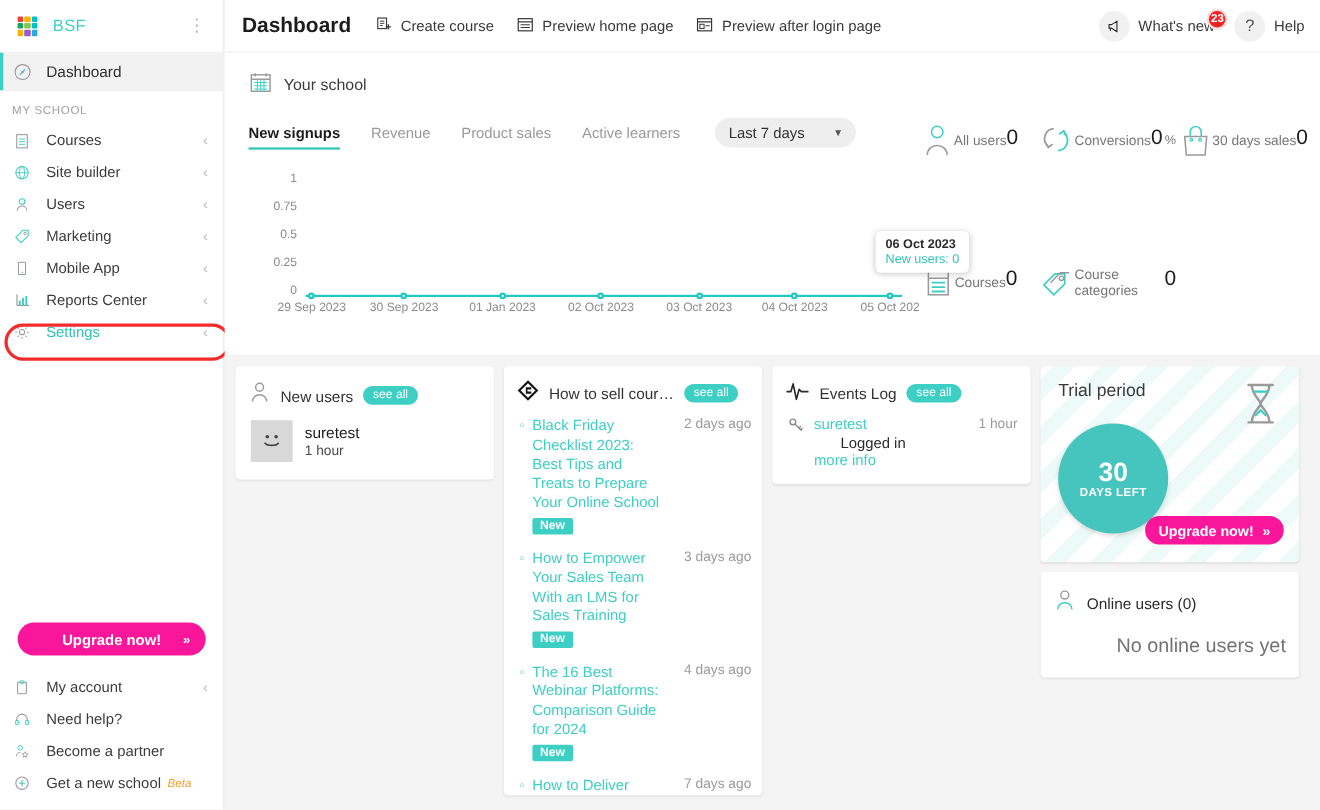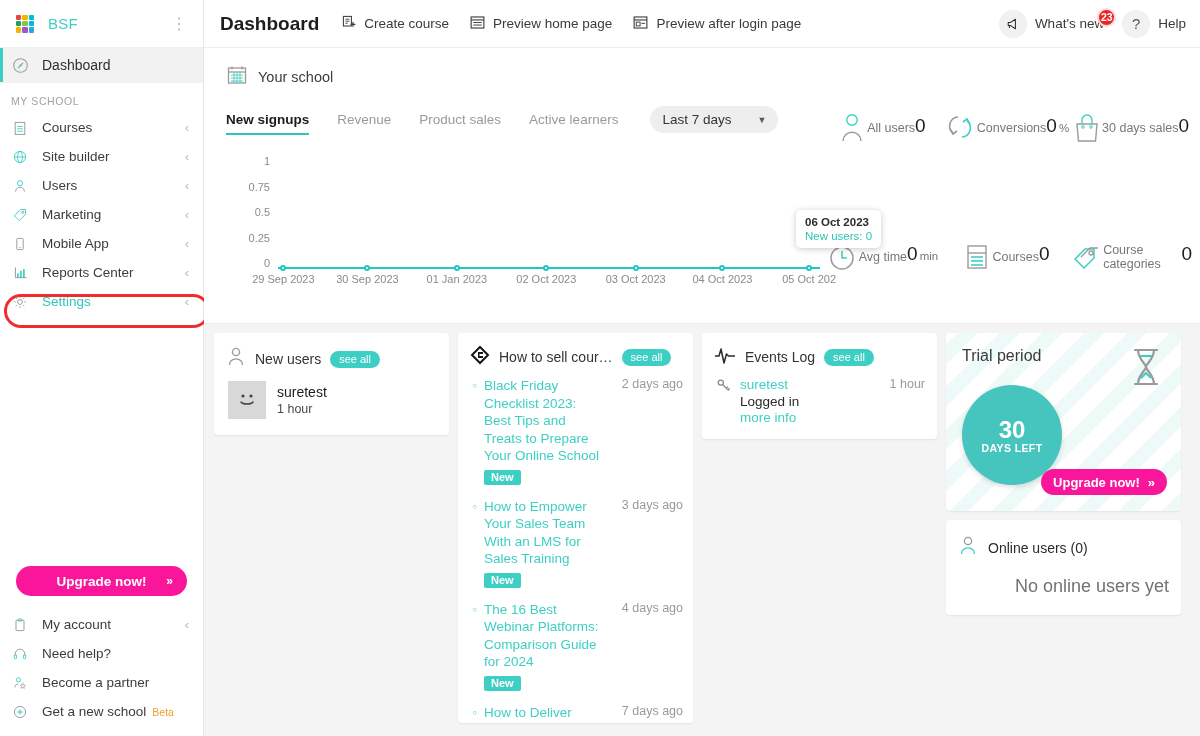--- a/index.html
+++ b/index.html
@@ -208,21 +208,21 @@
   }
   .tag-new {
     display: inline-block; background: #3ecfc4; color: #fff; font-size: 11px;
     font-weight: bold; padding: 1px 7px 2px 7px; border-radius: 2px; margin-top: 5px;
   }
   .blog-ago { margin-left: auto; font-size: 12.5px; color: #9a9a9a; white-space: nowrap; }
 
   .event-row { display: flex; padding: 0 12px 14px 14px; }
   .event-key { margin-right: 8px; }
   .event-user { font-size: 13.5px; color: #3ecfc4; cursor: pointer; }
-  .event-action { font-size: 13.5px; color: #2b2b2b; margin-top: 2px; }
+  .event-action { font-size: 13.5px; color: #2b2b2b; margin-top: 2px; margin-left: 24px; }
   .event-more { font-size: 13.5px; color: #3ecfc4; cursor: pointer; margin-top: 1px; }
   .event-ago { margin-left: auto; font-size: 12.5px; color: #9a9a9a; }
 
   .trial {
     position: relative; height: 178px; border-radius: 4px; overflow: hidden;
     background:
       repeating-linear-gradient(-45deg, #eefaf8 0 14px, #ffffff 14px 30px);
     box-shadow: 0 1px 2px rgba(0,0,0,.07);
   }
   .trial-title {
@@ -407,21 +407,21 @@
         <span class="lbl">Become a partner</span>
       </div>
       <div class="nav-item tall">
         <span class="ico">
           <svg width="16" height="16" viewBox="0 0 20 20">
               <circle cx="10" cy="10" r="7" fill="none" stroke="#9a9a9a" stroke-width="1.2"></circle>
               <path d="M10 6.5v7M6.5 10h7" stroke="#3ecfc4" stroke-width="1.3"></path>
             </svg>
         </span>
         <span class="lbl">Get a new school</span>
-        <span style="font-size:10.5px;color:#f0a030;margin-left:6px;">Beta</span>
+        <span style="font-size:10.5px;color:#f0a030;margin-left:6px;font-style:italic;">Beta</span>
       </div>
     </div>
 
     <div class="annot-ring"></div>
   </aside>
 
   <div class="main">
 
     <div class="topbar">
       <div class="page-title">Dashboard</div>
@@ -579,33 +579,20 @@
                   <path d="M10 13V9a5 5 0 0110 0v4" fill="none" stroke="#3ecfc4" stroke-width="1.4"></path>
                   <circle cx="11" cy="16" r="1.2" fill="none" stroke="#3ecfc4" stroke-width="1.1"></circle>
                   <circle cx="19" cy="16" r="1.2" fill="none" stroke="#3ecfc4" stroke-width="1.1"></circle>
                 </svg>
             </span>
             <span class="stat-lbl">30 days sales</span>
             <span class="stat-val">0</span>
           </div>
           <div class="stat">
             <span class="stat-ico">
-              <svg width="34" height="34" viewBox="0 0 34 34">
-                  <circle cx="17" cy="18" r="11" fill="none" stroke="#9a9a9a" stroke-width="1.5"></circle>
-                  <path d="M17 11v7h5" fill="none" stroke="#3ecfc4" stroke-width="1.6"></path>
-                  <path d="M11 6l2 3M23 6l-2 3" stroke="#9a9a9a" stroke-width="1.5"></path>
-                </svg>
-            </span>
-            <span class="stat-lbl">Avg time</span>
-            <span class="stat-val">
-              <span>0</span><span class="unit">min</span>
-            </span>
-          </div>
-          <div class="stat">
-            <span class="stat-ico">
               <svg width="30" height="34" viewBox="0 0 30 34">
                   <rect x="6" y="6" width="18" height="22" fill="none" stroke="#9a9a9a" stroke-width="1.4"></rect>
                   <line x1="6" y1="13" x2="24" y2="13" stroke="#9a9a9a" stroke-width="1.4"></line>
                   <g stroke="#3ecfc4" stroke-width="1.6">
                     <line x1="9" y1="17" x2="21" y2="17"></line>
                     <line x1="9" y1="21" x2="21" y2="21"></line>
                     <line x1="9" y1="25" x2="21" y2="25"></line>
                   </g>
                 </svg>
             </span>

